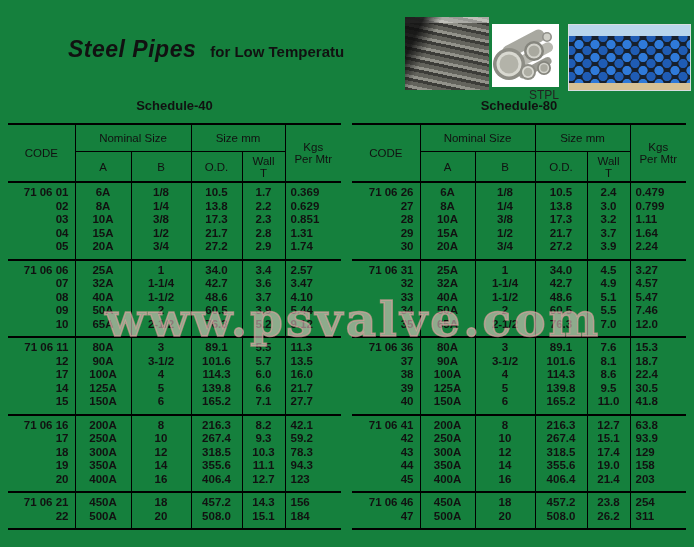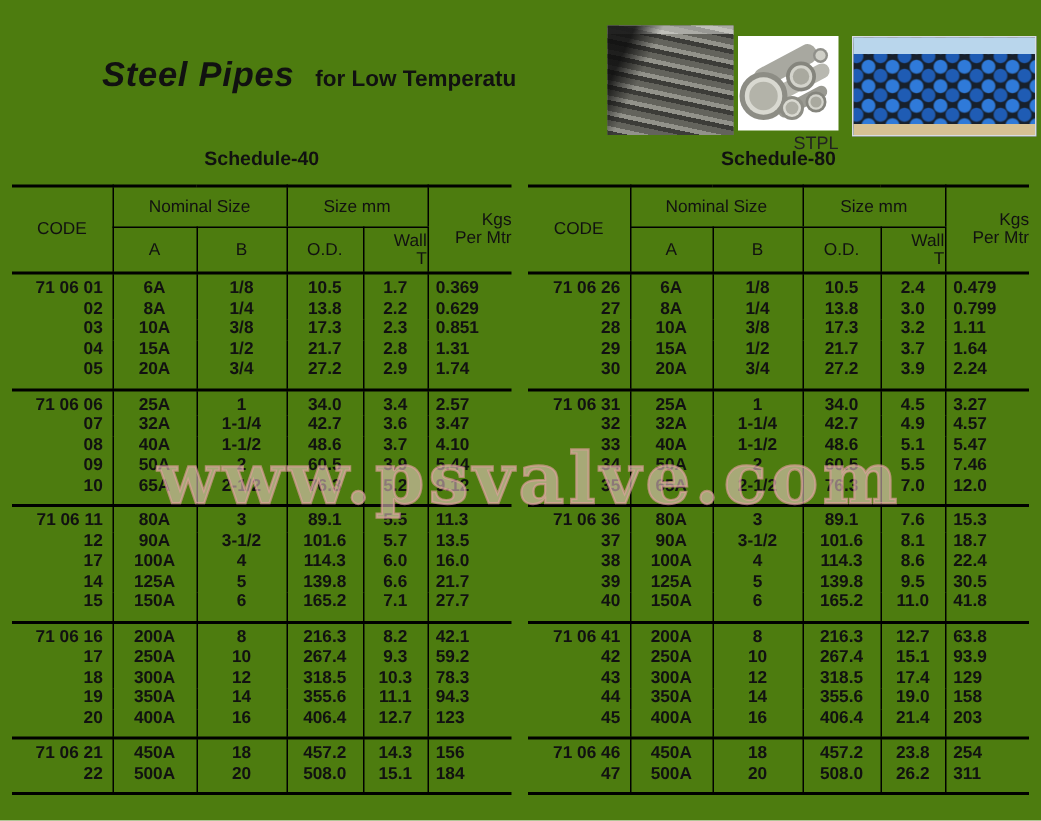--- a/index.html
+++ b/index.html
@@ -1,16 +1,16 @@
 <!DOCTYPE html>
 <html><head>
 <meta charset="utf-8">
 <style>
   html,body{margin:0;padding:0;background:#ffffff;}
-  #page{position:relative;width:694px;height:547px;background:#4d7c0f;
+  #page{position:relative;width:694px;height:547px;background:#15803d;
         font-family:"Liberation Sans",sans-serif;color:#111;overflow:hidden;}
 
   
   .title-wrap{position:absolute;left:68px;top:36px;display:flex;align-items:baseline;gap:14px;}
   .title-main{font-size:23px;font-weight:bold;font-style:italic;letter-spacing:.5px;}
   .title-sub{font-size:15px;font-weight:bold;}
 
   
   .photo{position:absolute;}
   .photo1{left:405px;top:17px;width:84px;height:73px;background-color:#76766e;
@@ -42,21 +42,21 @@
         font-size:11.5px;border-top:2px solid #000;border-bottom:2px solid #000;}
   .spec-left{left:8px;width:333px;}
   .spec-right{left:352px;width:334px;}
   .spec thead{border-bottom:2px solid #000;}
   .spec tbody{border-top:2px solid #000;}
   .spec th{font-weight:normal;text-align:center;padding:0;}
   .spec thead tr:first-child th{height:26px;}
   .spec thead tr:last-child th{height:29px;}
   .spec .bl{border-left:1.5px solid #000;}
   .spec .hb{border-bottom:1.5px solid #000;}
-  .spec .two-line div{line-height:12px;text-align:right;}
+  .spec .two-line div{line-height:12px;}
   .spec td{padding:0;line-height:13.5px;font-weight:bold;white-space:nowrap;}
   .spec td.col-code{text-align:right;padding-right:6px;}
   .spec td.col-a,.spec td.col-b,.spec td.col-od,.spec td.col-wall{text-align:center;}
   .spec td.col-kgs{text-align:left;padding-left:5px;margin-left:12px;}
   .spec tbody tr:first-child td{padding-top:3px;}
   .spec tbody tr:last-child td{padding-bottom:5px;}
 
   
   .watermark{position:absolute;left:105px;top:280px;z-index:5;pointer-events:none;
     font-family:"DejaVu Serif",serif;font-size:47px;font-weight:bold;letter-spacing:3px;

